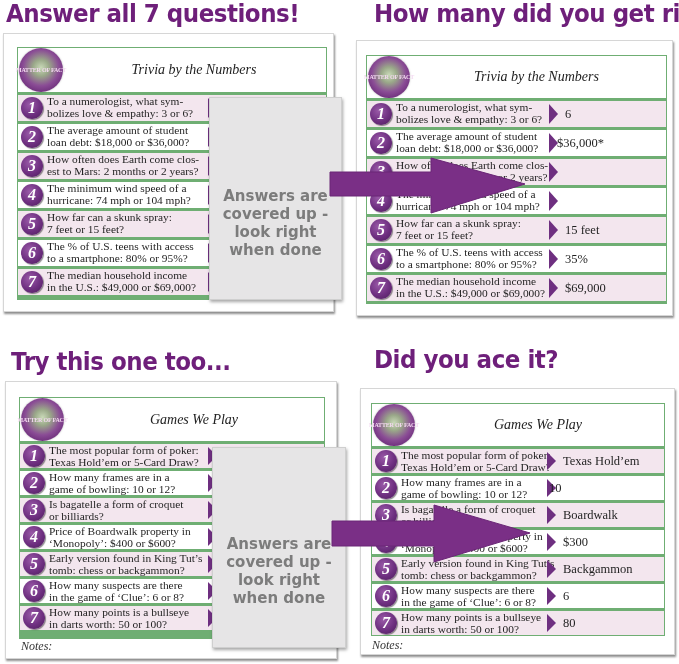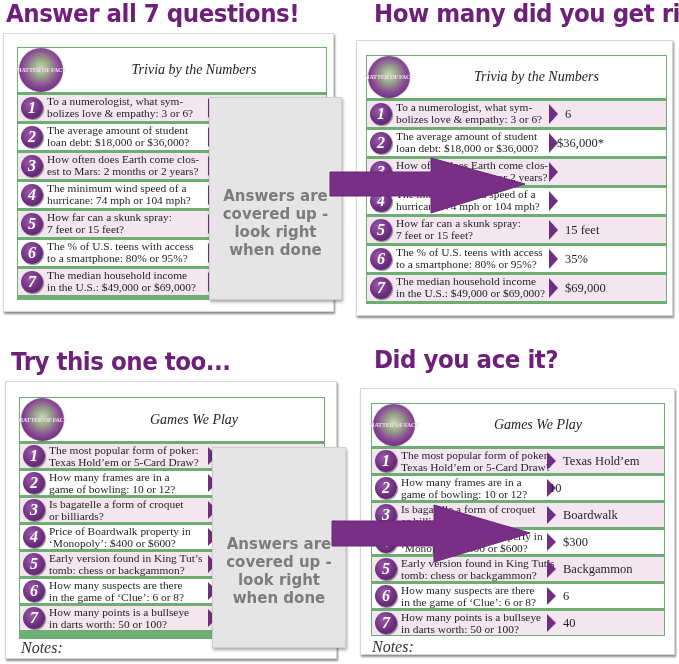--- a/index.html
+++ b/index.html
@@ -100,21 +100,21 @@
     top: 0; bottom: 0;
     display: flex; align-items: center;
     font-size: 12.5px;
     color: #1f1f1f;
     white-space: nowrap;
   }
 
   .notes {
     position: absolute;
     font-style: italic;
-    font-size: 16px;
+    font-size: 12px;
     color: #333;
   }
 
   .cover {
     position: absolute;
     background: #e6e5e6;
     border: 1px solid #cfcfcf;
     box-shadow: 1px 2px 3px rgba(0,0,0,0.35);
     display: flex; align-items: flex-end; justify-content: center;
     padding-bottom: 40px;
@@ -418,21 +418,21 @@
           <div class="pointer" style="left: 175px;"></div>
           <div class="answer" style="left: 191px;">6</div>
         </div>
         <div class="row alt" style="height: 24px;">
           <div class="badge">7</div>
           <div class="question">
             <div>How many points is a bullseye</div>
             <div>in darts worth: 50 or 100?</div>
           </div>
           <div class="pointer" style="left: 175px;"></div>
-          <div class="answer" style="left: 191px;">40</div>
+          <div class="answer" style="left: 191px;">80</div>
         </div>
       </div>
   </div>
   <div class="notes" style="left:11px; top:249px;">Notes:</div>
 </div>
 
 <div class="cover" style="left:209px; top:97px; width:133px; height:203px;">
   <div class="cover-text">Answers are
 covered up -
 look right

